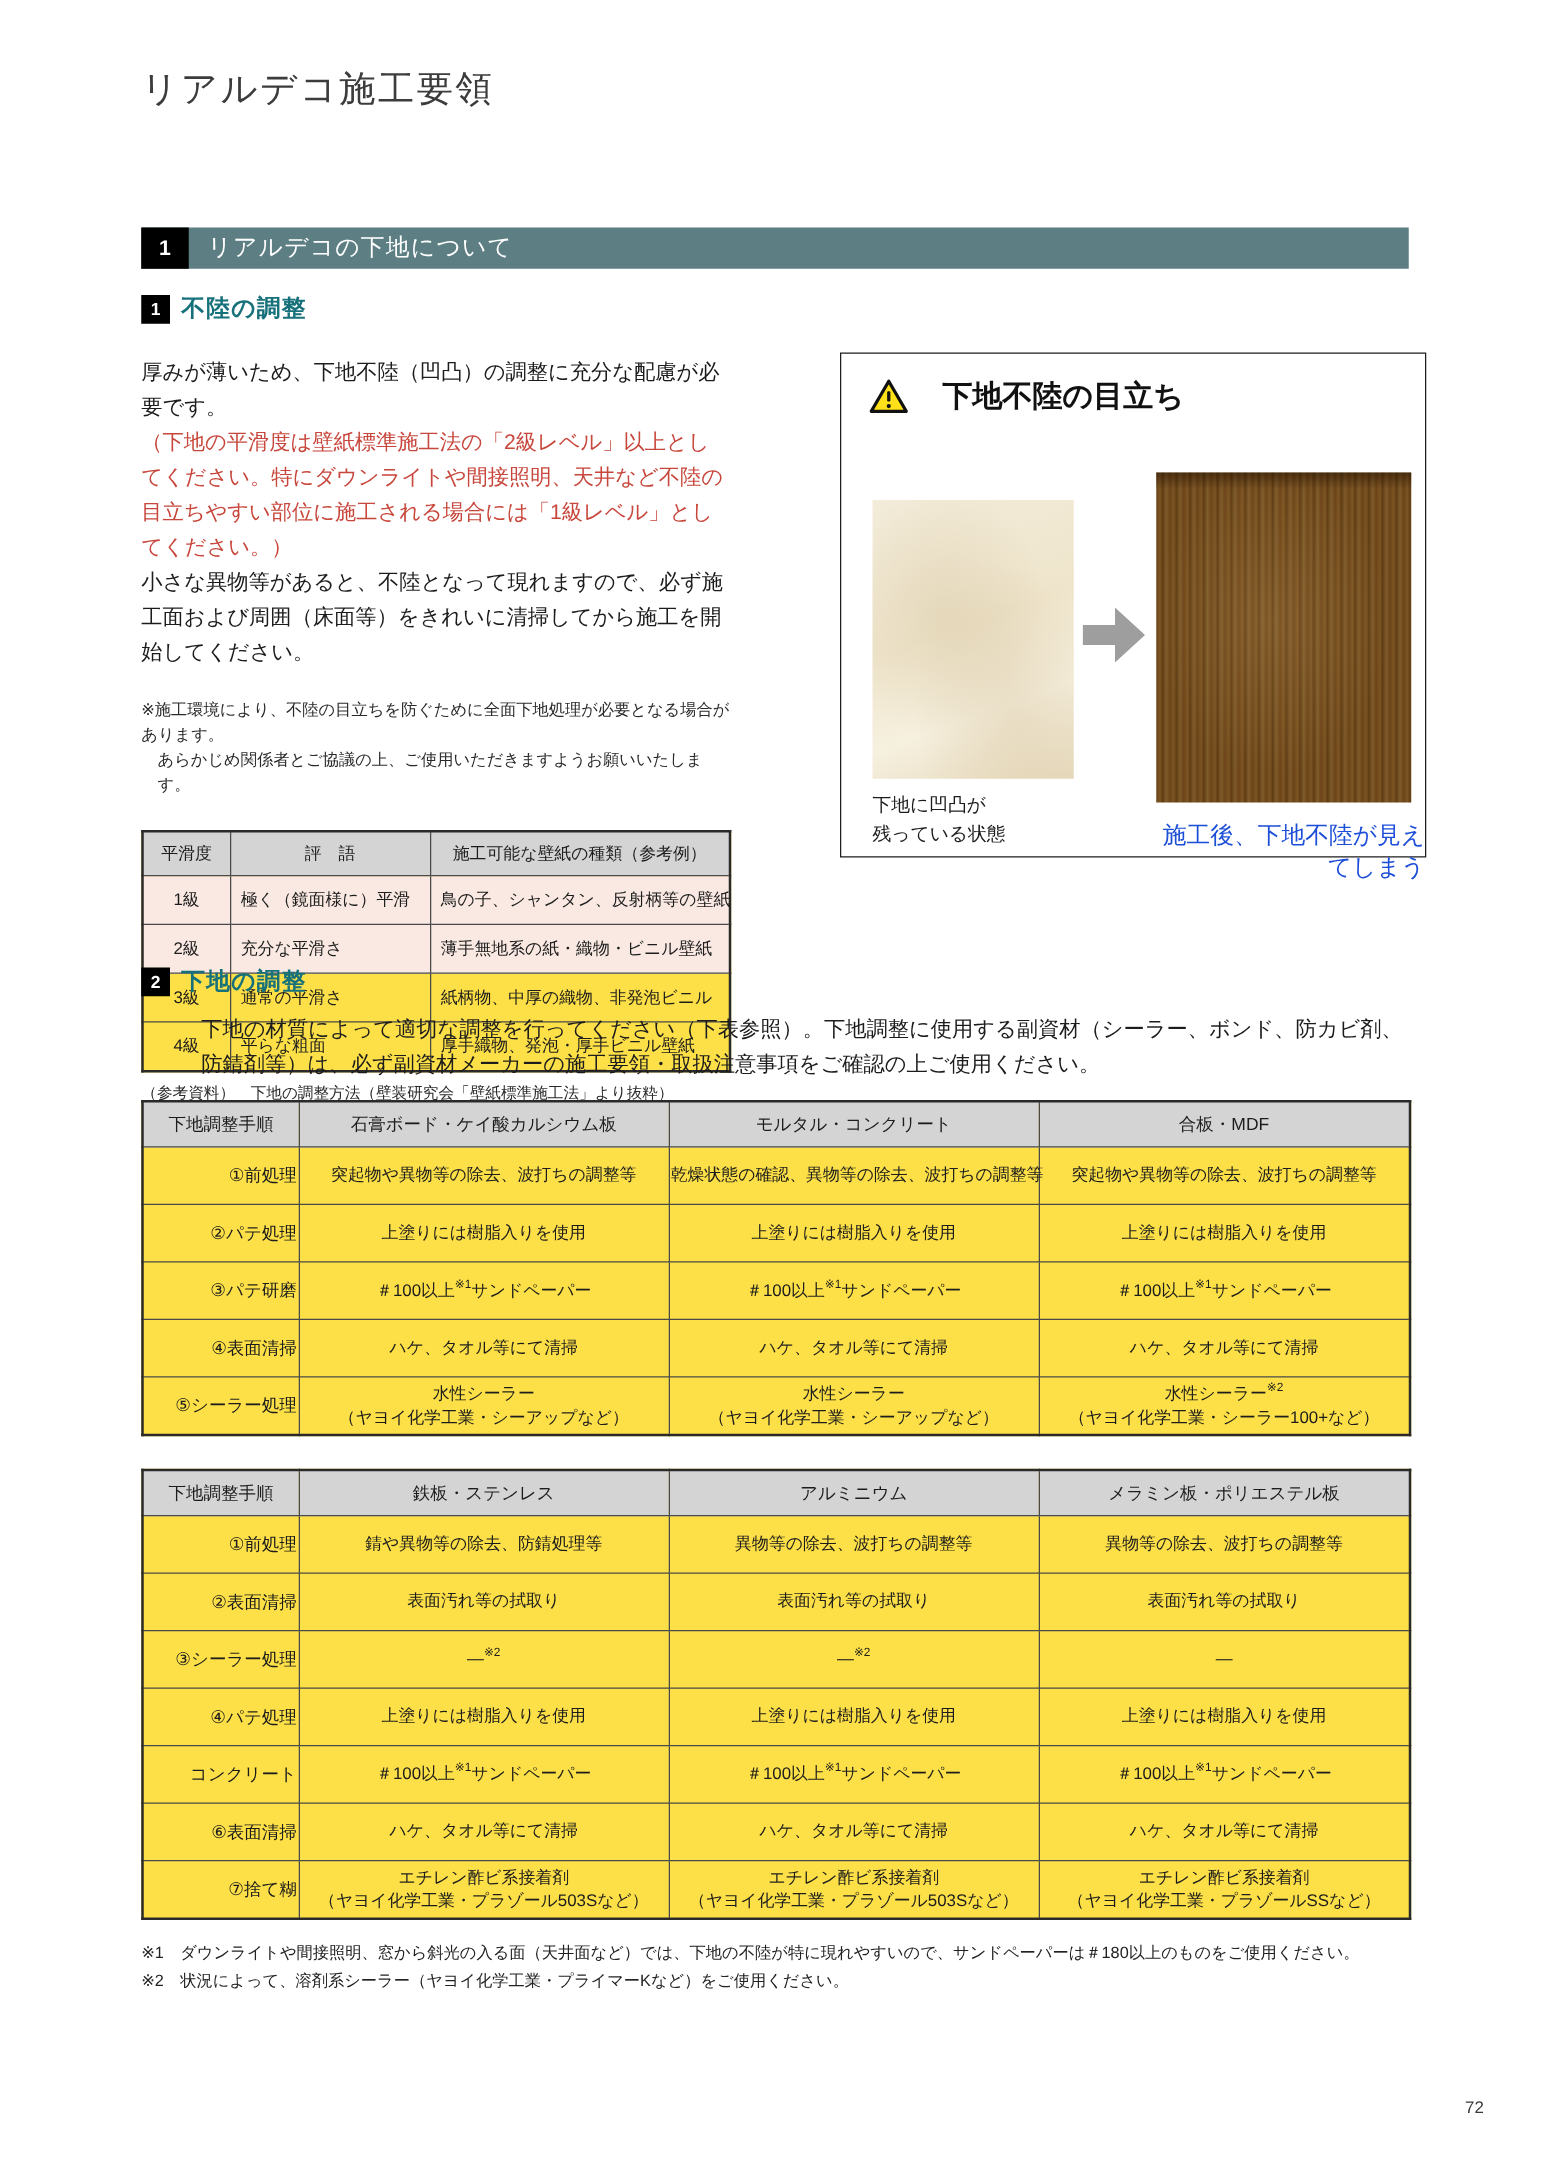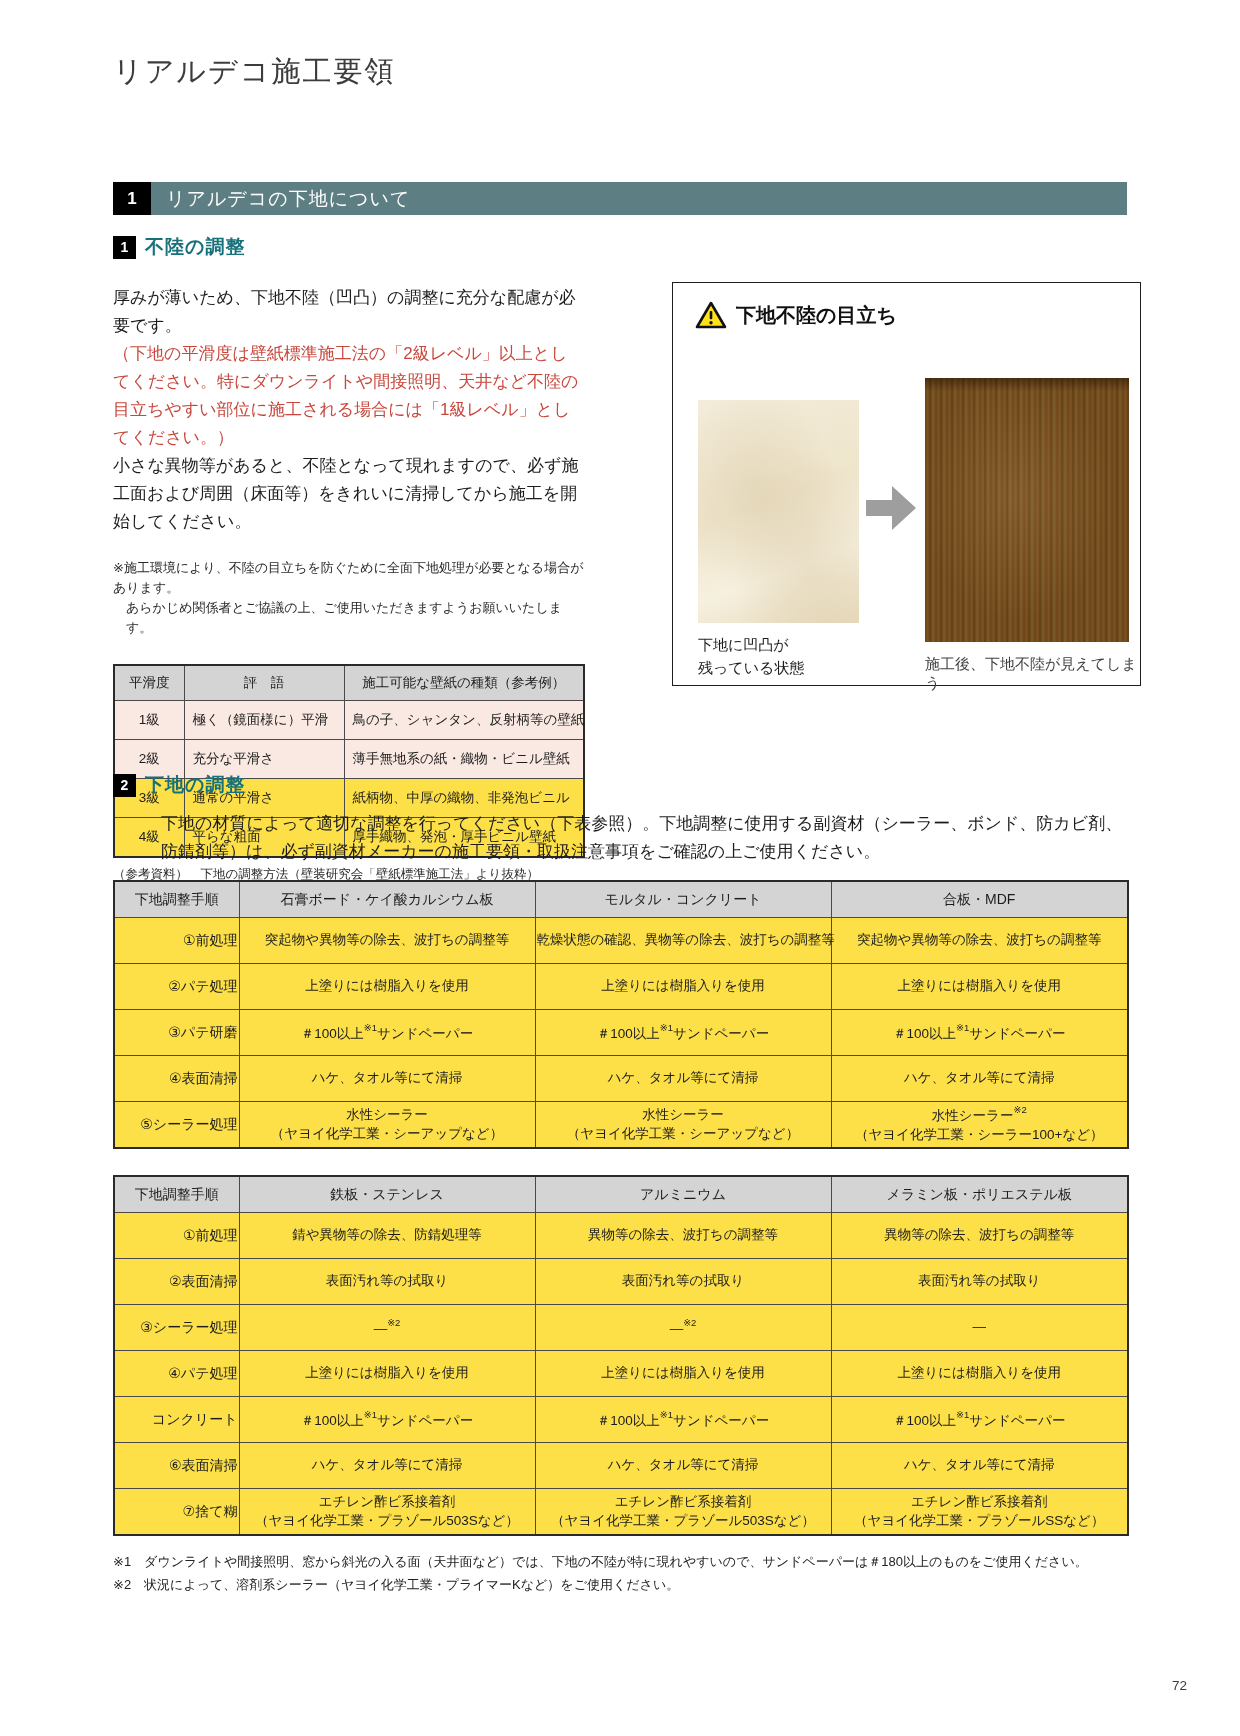--- a/index.html
+++ b/index.html
@@ -36,37 +36,37 @@
   
   #smoothness-table{margin-top:26px;width:470px;font-size:13.5px;}
   #smoothness-table th{height:32px;font-size:13.5px;}
   #smoothness-table td{height:36px;white-space:nowrap;}
   #smoothness-table td:nth-child(2),#smoothness-table td:nth-child(3){text-align:left;padding-left:8px;}
   #smoothness-table tr.hl td{background:var(--row-highlight-pink,#f9e9e2);margin-left:20px;}
   .caption{margin-top:8px;font-size:12.5px;color:#2a2a2a;}
   
   .warn-box{position:absolute;left:672px;top:282px;width:467px;height:402px;
     border:1.5px solid #1d1d1d;background:#fff;}
-  .warn-head{position:absolute;left:22px;top:18px;display:flex;align-items:center;gap:9px;
-    font-size:20px;font-weight:bold;color:#111;}
+  .warn-head{position:absolute;left:22px;top:18px;display:flex;align-items:center;gap:27px;
+    font-size:24px;font-weight:bold;color:#111;}
   .img-before{position:absolute;left:25px;top:117px;width:161px;height:223px;
     background:
       radial-gradient(ellipse at 35% 40%,rgba(205,185,145,0.30),transparent 55%),
       radial-gradient(ellipse at 70% 75%,rgba(200,175,130,0.25),transparent 50%),
       linear-gradient(160deg,#f3ecda 0%,#efe5cc 45%,#f6f0df 72%,#e7dabd 100%);}
   .img-after{position:absolute;left:252px;top:95px;width:204px;height:264px;
     background:
       linear-gradient(180deg,rgba(30,15,2,0.5) 0,rgba(30,15,2,0) 5%),
       radial-gradient(ellipse at 45% 45%,rgba(255,215,150,0.12),transparent 60%),
       repeating-linear-gradient(90deg,#6b4418 0px,#7d5524 3px,#5f3c12 5px,#7f5a2a 8px,#6b4418 11px);}
   .arrow{position:absolute;left:193px;top:203px;width:50px;height:44px;
     background:var(--arrow-gray,#9e9e9e);
     clip-path:polygon(0 32%,52% 32%,52% 0,100% 50%,52% 100%,52% 68%,0 68%);}
   .cap-left{position:absolute;left:25px;top:350px;font-size:15px;line-height:23px;color:#1c1c1c;}
-  .cap-right{position:absolute;left:252px;top:372px;font-size:15px;color:#404040;}
+  .cap-right{position:absolute;left:252px;top:372px;font-size:19px;color:#1d4ed8;text-align:right;}
   
   .section2{position:absolute;left:113px;top:772px;width:1014px;}
   .intro{margin:12px 0 0 0;font-size:17px;line-height:28px;padding-left:48px;}
   #adjust-table-1{margin-top:14px;}
   #adjust-table-1,#adjust-table-2{width:1014px;font-size:13.5px;}
   #adjust-table-1 th,#adjust-table-2 th{height:33px;font-size:14px;}
   #adjust-table-1 td,#adjust-table-2 td{height:41px;white-space:nowrap;padding:2px 1px;}
   #adjust-table-1 td.rowlabel,#adjust-table-2 td.rowlabel{text-align:right;padding-left:10px;font-size:14px;margin-top:12px;}
   #adjust-table-2{margin-top:26px;}
   .footnotes{margin-top:14px;font-size:13px;line-height:23px;color:#222;}

